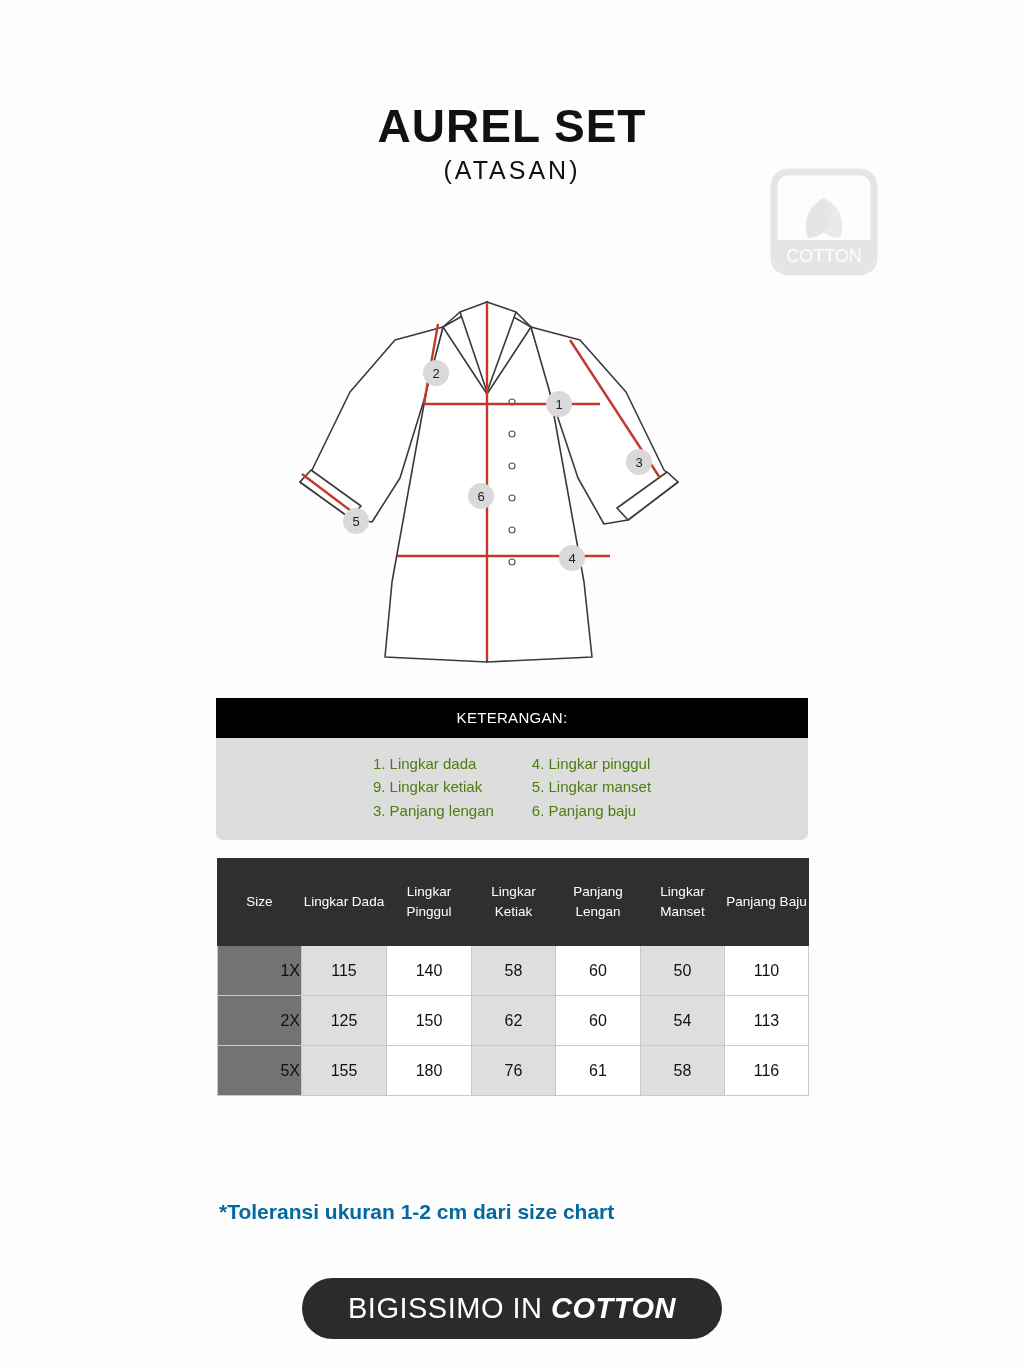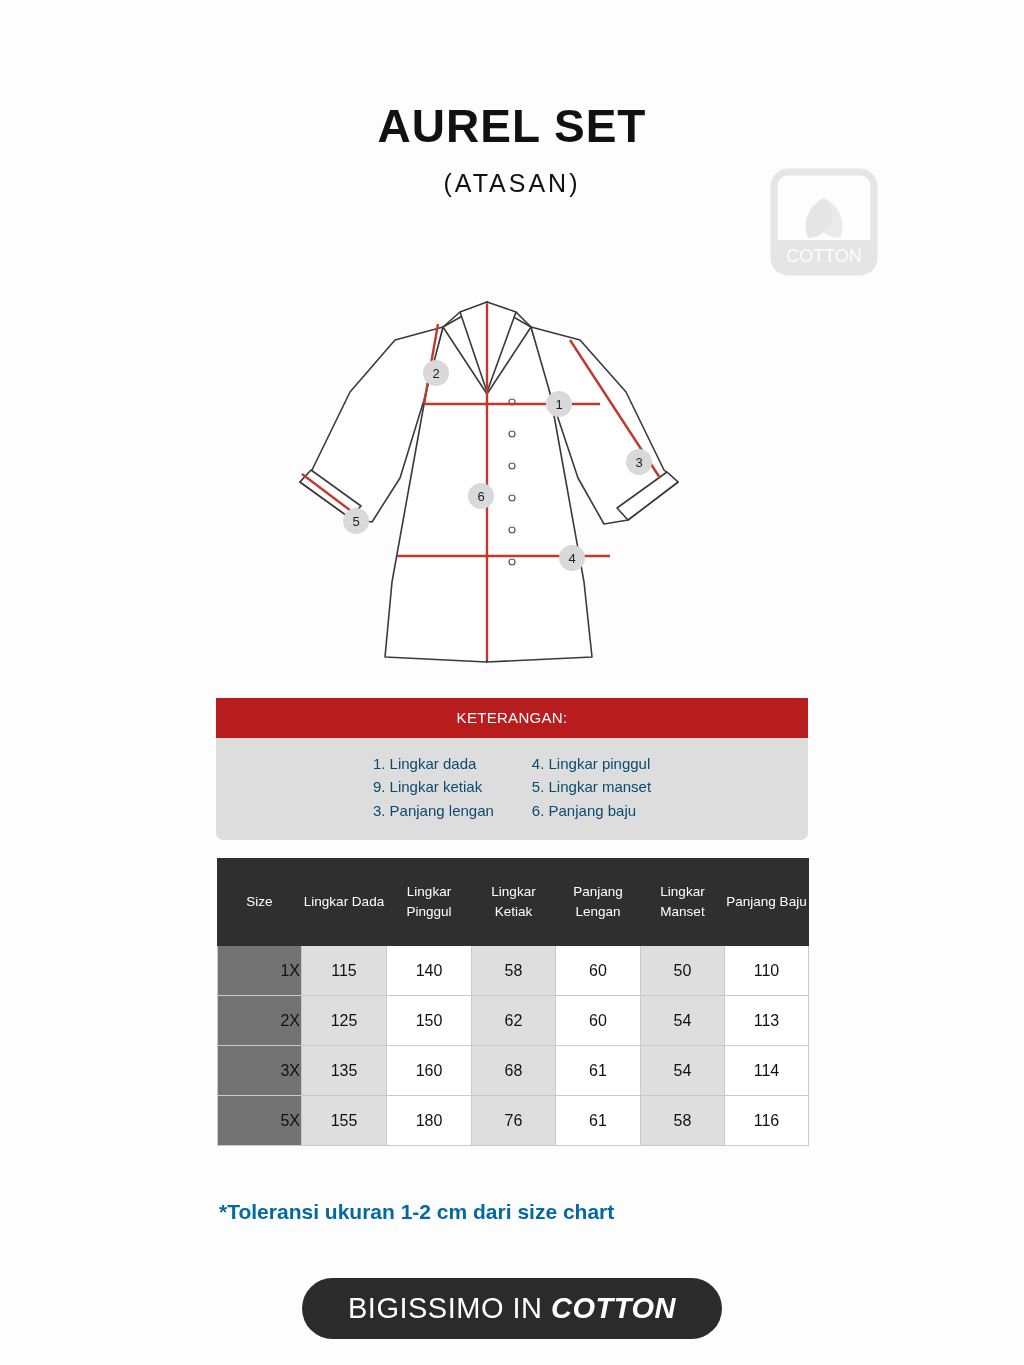--- a/index.html
+++ b/index.html
@@ -30,21 +30,21 @@
     font-size: 46px;
     font-weight: bold;
     letter-spacing: 1px;
     color: #111;
     line-height: 1.05;
   }
   .sub-title {
     font-size: 25px;
     letter-spacing: 3px;
     color: #111;
-    margin-top: 19px;
+    margin-top: 6px;
   }
 
   
   .watermark {
     position: absolute;
     top: 168px;
     right: 140px;
     width: 120px;
     height: 130px;
     opacity: 0.10;
@@ -60,39 +60,39 @@
   }
 
   
   .keterangan {
     position: absolute;
     left: 216px;
     top: 698px;
     width: 592px;
   }
   .ket-head {
-    background: #b91c1c;
+    background: #000000;
     color: #ffffff;
     text-align: center;
     font-size: 15px;
     padding: 11px 0 12px 0;
     letter-spacing: 0.3px;
   }
   .ket-body {
     background: #dddddd;
     padding: 14px 0 18px 0;
     border-radius: 0 0 7px 7px;
   }
   .ket-cols {
     display: flex;
     justify-content: center;
     gap: 38px;
     font-size: 15px;
     line-height: 1.55;
-    color: #0c4a6e;
+    color: #4d7c0f;
   }
   .ket-col div {
     white-space: nowrap;
   }
 
   
   .size-table-wrap {
     position: absolute;
     left: 217px;
     top: 858px;
@@ -298,29 +298,20 @@
         <tr>
           <td class="sizecell">2X</td>
           <td class="shaded">125</td>
           <td>150</td>
           <td class="shaded">62</td>
           <td>60</td>
           <td class="shaded">54</td>
           <td>113</td>
         </tr>
         <tr>
-          <td class="sizecell">3X</td>
-          <td class="shaded">135</td>
-          <td>160</td>
-          <td class="shaded">68</td>
-          <td>61</td>
-          <td class="shaded">54</td>
-          <td>114</td>
-        </tr>
-        <tr>
           <td class="sizecell">5X</td>
           <td class="shaded">155</td>
           <td>180</td>
           <td class="shaded">76</td>
           <td>61</td>
           <td class="shaded">58</td>
           <td>116</td>
         </tr>
       </tbody>
     </table>

